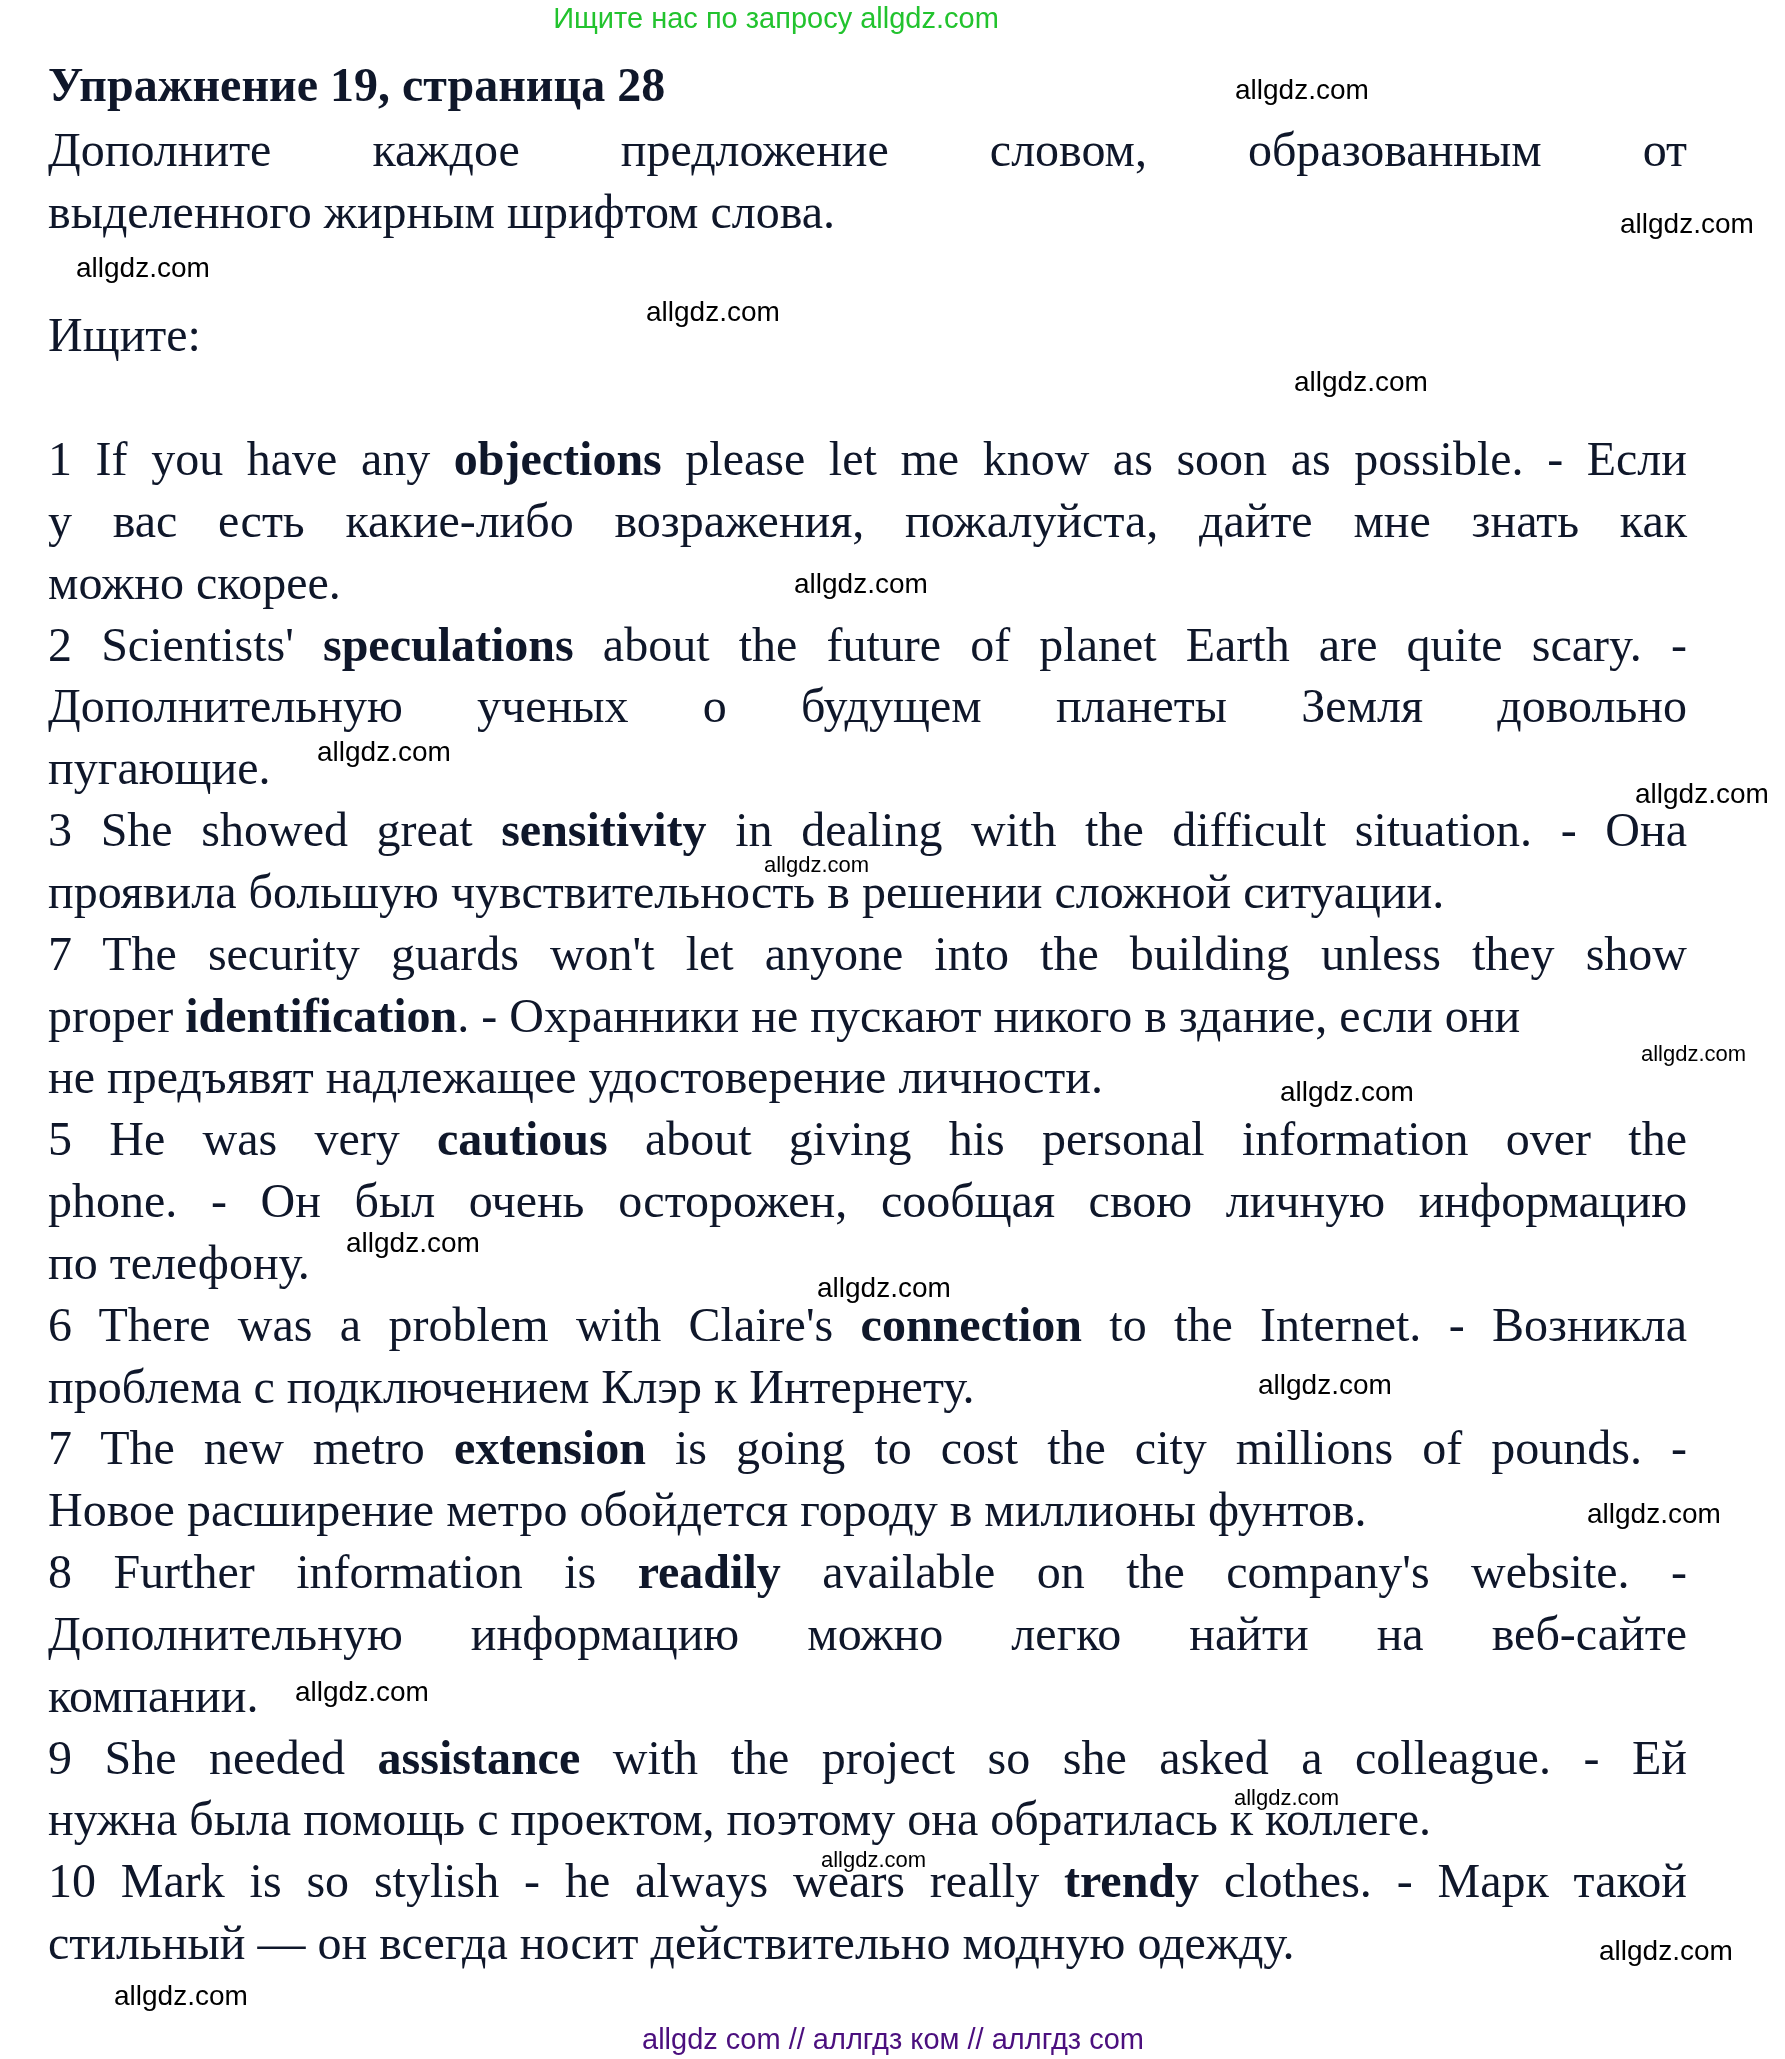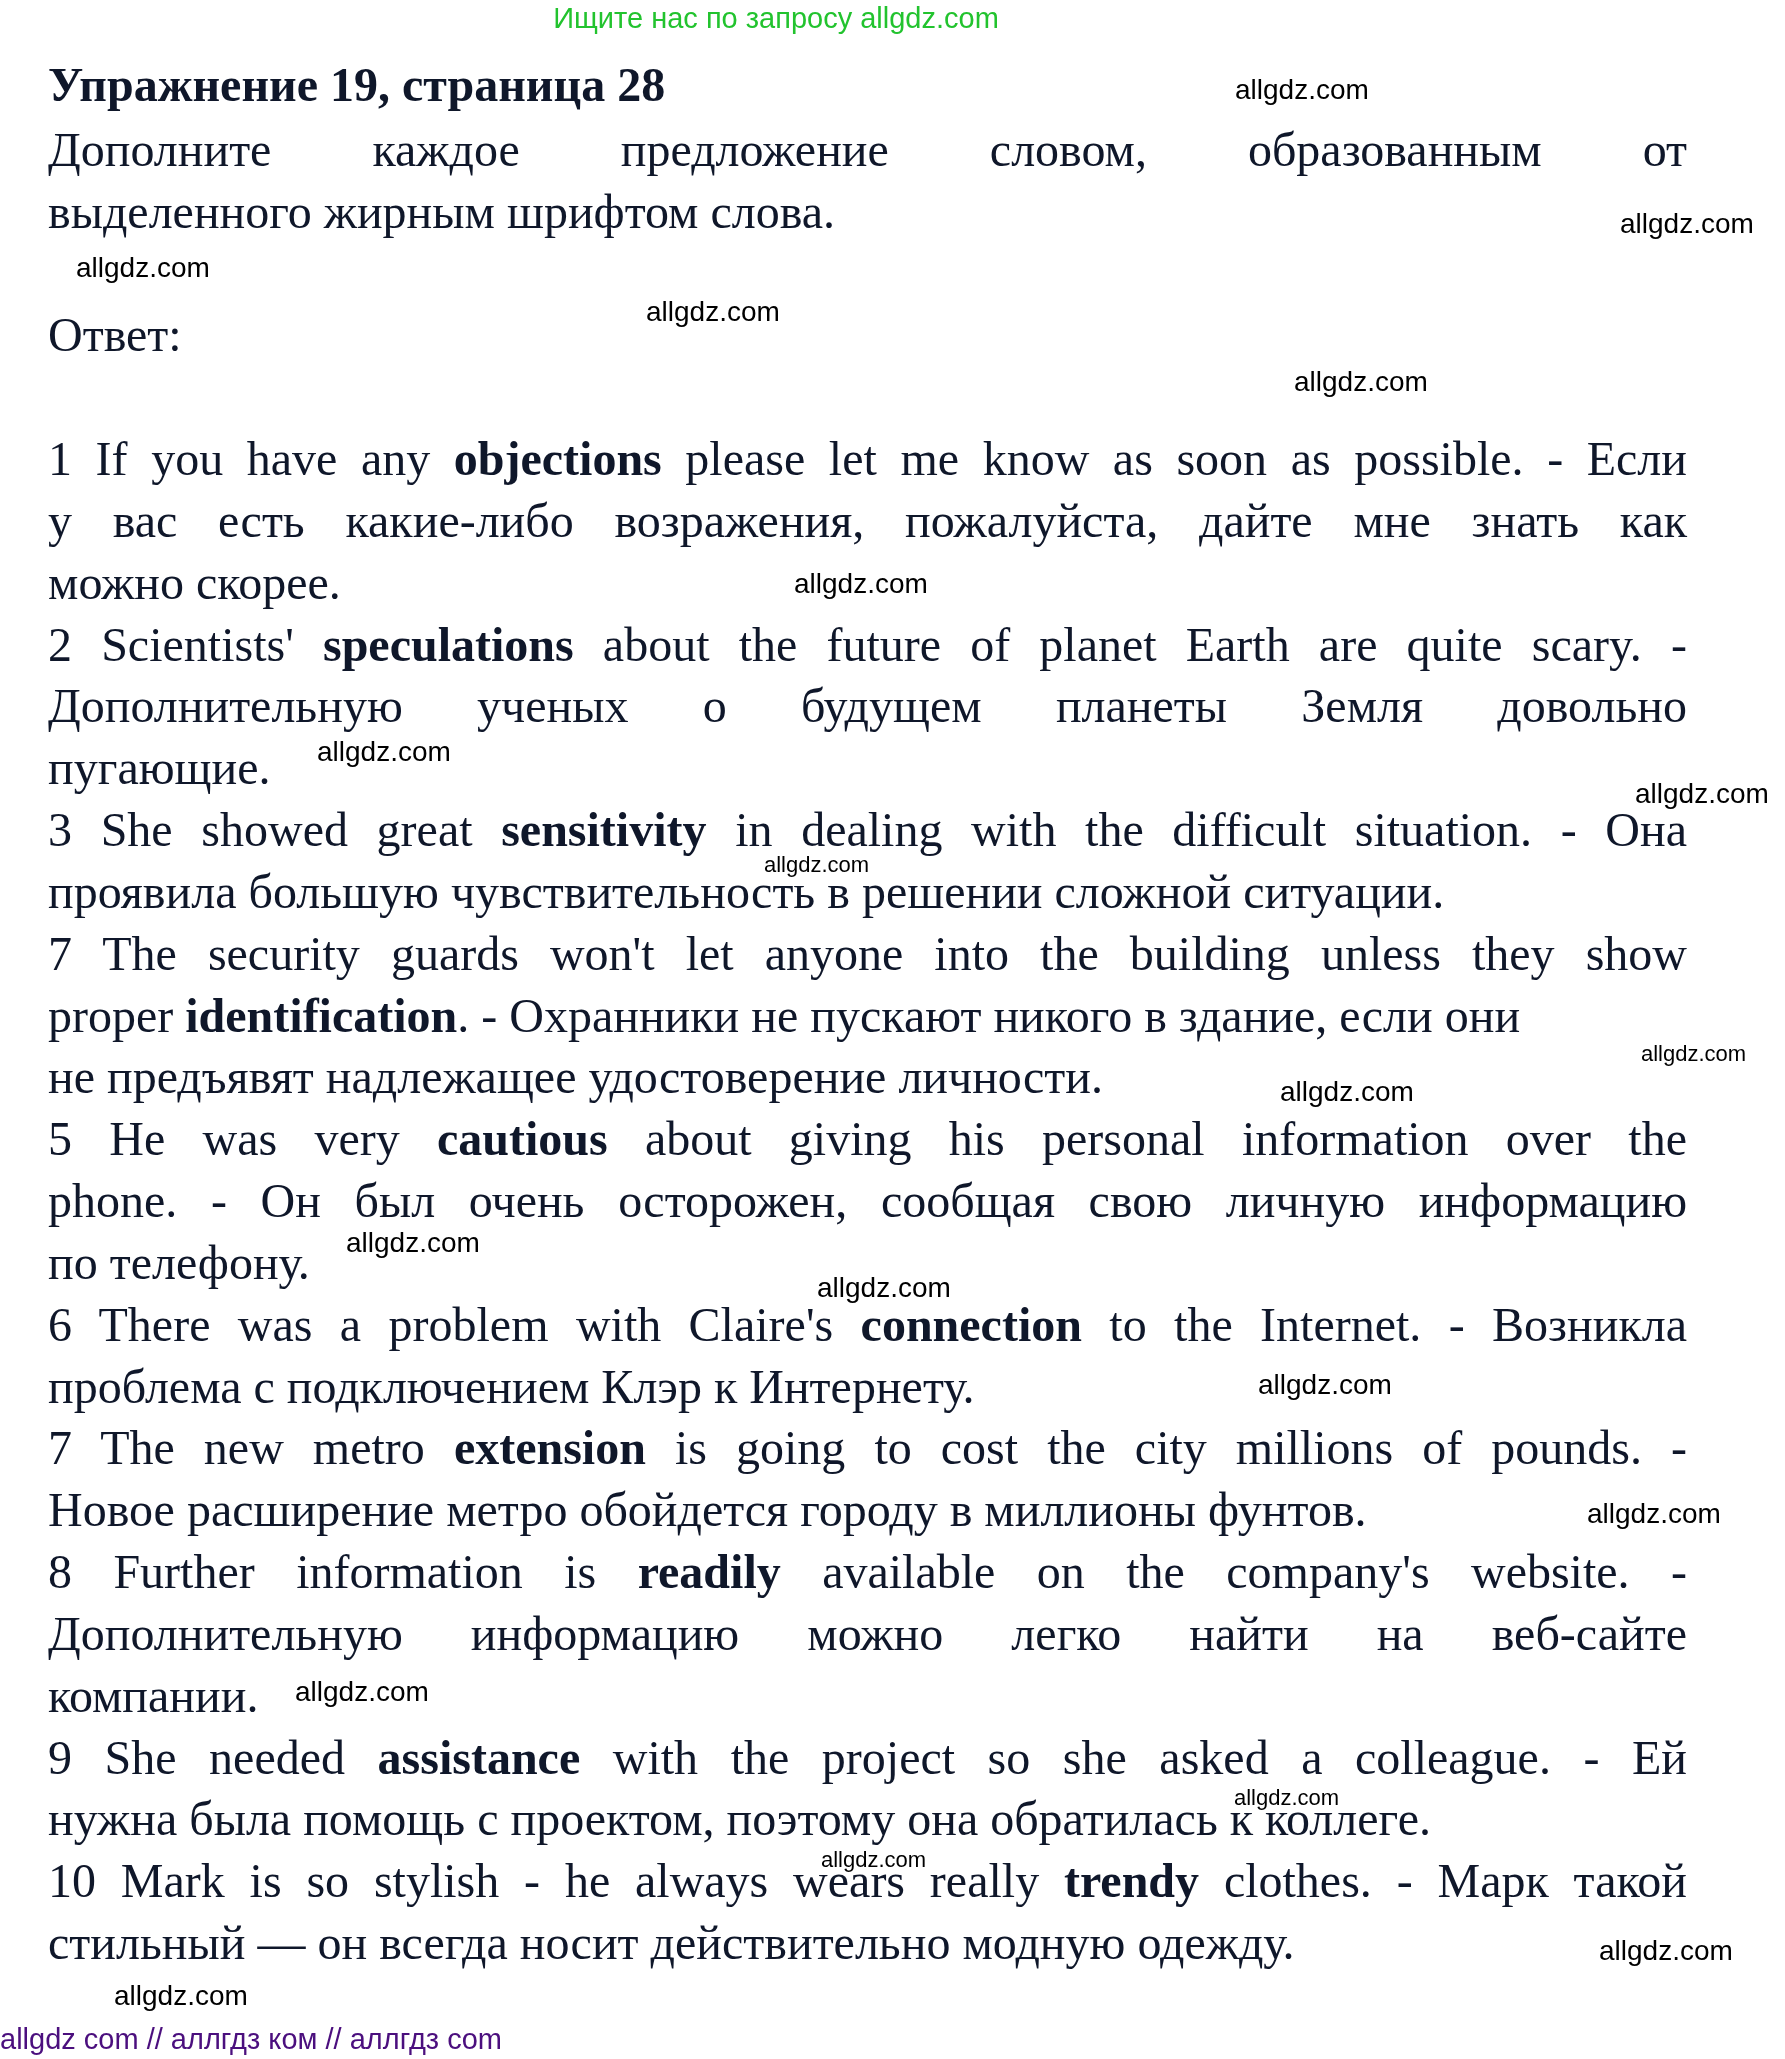--- a/index.html
+++ b/index.html
@@ -4,31 +4,31 @@
 <style>
   html,body{margin:0;padding:0;background:#fff;}
   body{width:1786px;height:2059px;position:relative;overflow:hidden;}
   .top{position:absolute;top:1.8px;left:0;width:1552px;text-align:center;color:#22c32e;font-family:"Liberation Sans",sans-serif;font-size:29px;}
   .ln{position:absolute;left:48px;width:1639px;font-family:"Liberation Serif",serif;font-size:48px;color:#0f172a;white-space:nowrap;line-height:55px;}
   .j{text-align:justify;text-align-last:justify;white-space:normal;}
   .title{font-weight:bold;}
   b{font-weight:bold;}
   .wm{position:absolute;font-family:"Liberation Sans",sans-serif;font-size:28px;color:#000;white-space:nowrap;}
   .wm.s{font-size:22px;}
-  .foot{position:absolute;top:2023px;left:0;width:1786px;color:#4b0f7e;font-family:"Liberation Sans",sans-serif;font-size:29px;}
+  .foot{position:absolute;top:2023px;left:0;width:1786px;text-align:center;color:#4b0f7e;font-family:"Liberation Sans",sans-serif;font-size:29px;}
 </style>
 </head>
 <body>
 
 <div class="top">Ищите нас по запросу allgdz.com</div>
 
 <div class="ln title" style="top:57px">Упражнение 19, страница 28</div>
 <div class="ln j" style="top:122px">Дополните каждое предложение словом, образованным от</div>
 <div class="ln" style="top:184px">выделенного жирным шрифтом слова.</div>
-<div class="ln" style="top:307px">Ответ:</div>
+<div class="ln" style="top:307px">Ищите:</div>
 
 <div class="ln j" style="top:431px"><span>1 If you have any </span><b>objections</b><span> please let me know as soon as possible. - Если</span></div>
 <div class="ln j" style="top:493px">у вас есть какие-либо возражения, пожалуйста, дайте мне знать как</div>
 <div class="ln" style="top:555px">можно скорее.</div>
 
 <div class="ln j" style="top:617px"><span>2 Scientists' </span><b>speculations</b><span> about the future of planet Earth are quite scary. -</span></div>
 <div class="ln j" style="top:678px">Дополнительную ученых о будущем планеты Земля довольно</div>
 <div class="ln" style="top:740px">пугающие.</div>
 
 <div class="ln j" style="top:802px"><span>3 She showed great </span><b>sensitivity</b><span> in dealing with the difficult situation. - Она</span></div>

